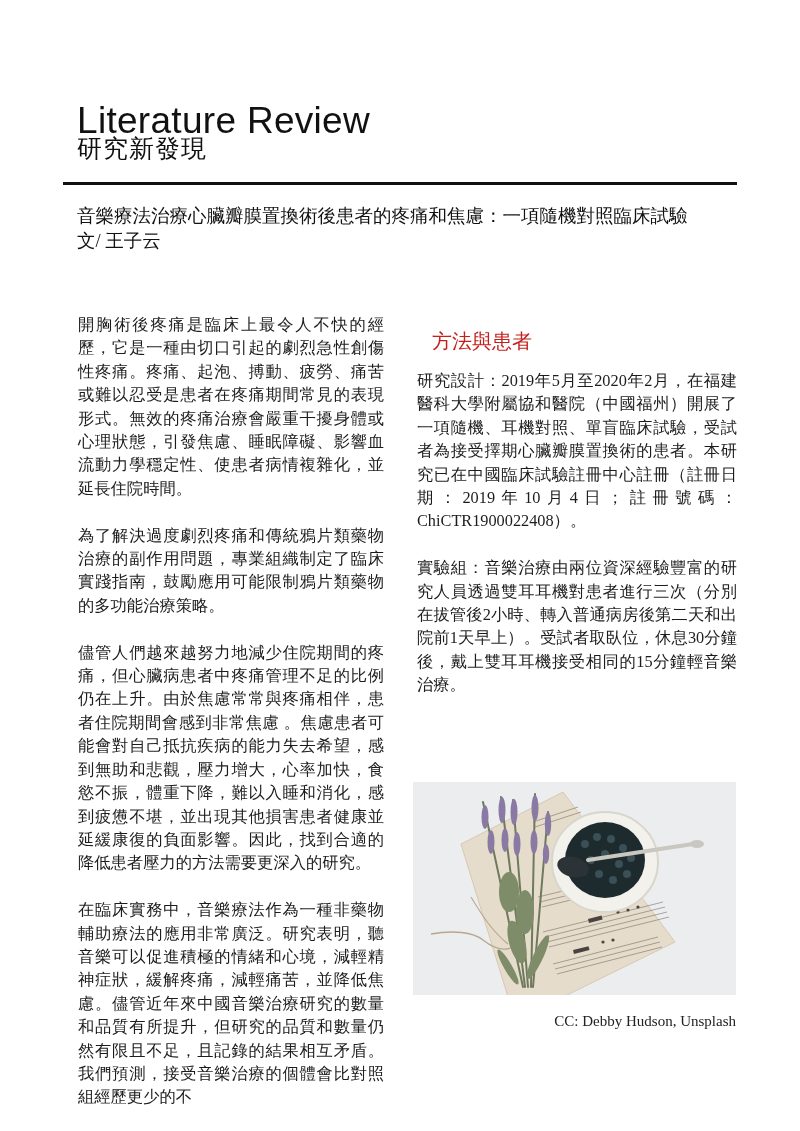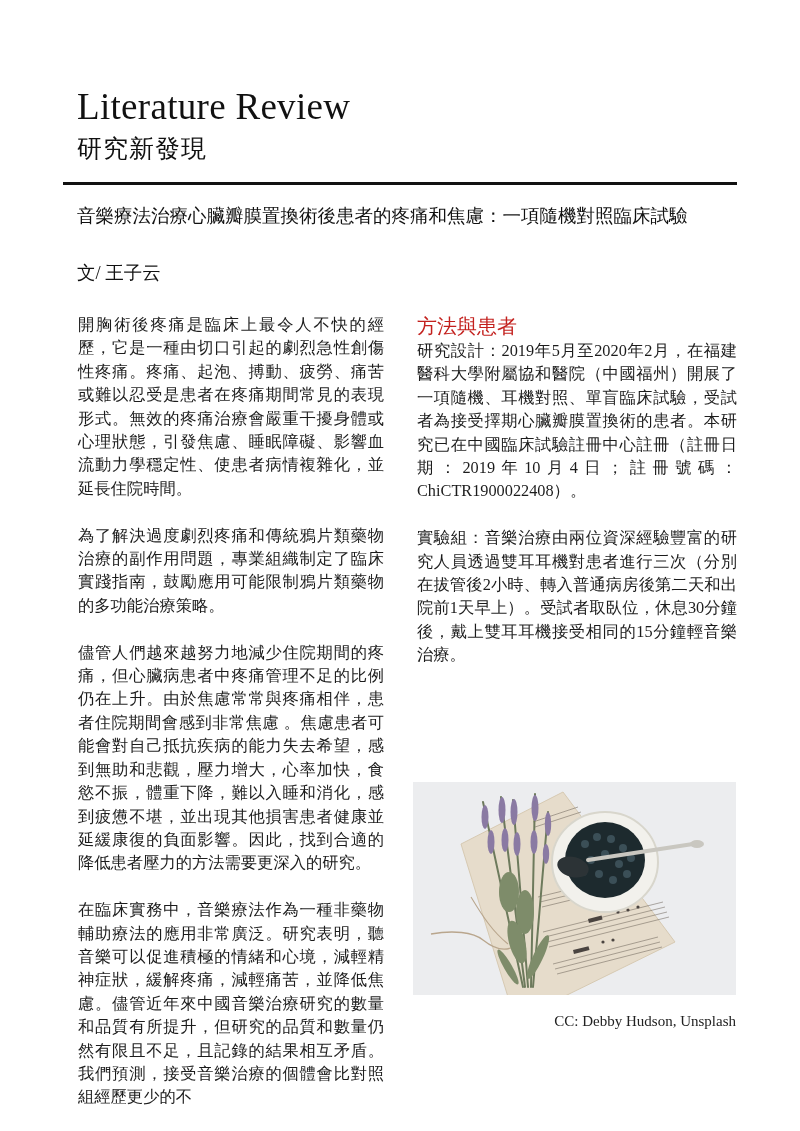--- a/index.html
+++ b/index.html
@@ -1,53 +1,53 @@
 <!DOCTYPE html>
 <html><head>
 <meta charset="utf-8">
 <style>
   html, body { margin: 0; padding: 0; background: #ffffff; }
   body { width: 800px; height: 1131px; position: relative; overflow: hidden; color: #1a1a1a; }
 
   .header-title {
-    position: absolute; left: 77px; top: 85px;
-    font-family: Liberation Serif, serif;
+    position: absolute; left: 77px; top: 99px;
+    font-family: Liberation Sans, sans-serif;
     font-size: 37px; letter-spacing: 0.3px; color: #111; line-height: 44px; margin: 0; font-weight: normal;
   }
   .header-subtitle {
     position: absolute; left: 77px; top: 133px;
     font-family: "Liberation Serif", "DejaVu Serif", serif;
     font-size: 25px; color: #111; line-height: 32px; margin: 0; font-weight: normal; letter-spacing: 1px;
   }
   .rule {
     position: absolute; left: 63px; top: 182px; width: 674px; height: 3px; background: #111;
   }
   .article-title {
     position: absolute; left: 77px; top: 204px; width: 680px;
     font-family: "Liberation Serif", "DejaVu Serif", serif;
     font-size: 18.5px; line-height: 24px; color: #111; margin: 0; font-weight: normal; white-space: nowrap;
   }
   .byline {
     position: absolute; left: 77px; top: 229px;
     font-family: "Liberation Serif", "DejaVu Serif", serif;
-    font-size: 18.5px; line-height: 24px; color: #111; margin-top: 32px;
+    font-size: 18.5px; line-height: 24px; color: #111;
   }
 
   .col {
     position: absolute;
     font-family: "Liberation Serif", "DejaVu Serif", serif;
     font-size: 16.3px; line-height: 23.4px; color: #1c1c1c; text-align: justify;
   }
   .col-left { left: 78px; top: 313px; width: 306px; }
   .col-right { left: 417px; top: 313px; width: 320px; }
   .col p { margin: 0 0 23.4px 0; }
   .col p.tight { margin-bottom: 0; }
 
   .section-heading {
-    color: #c3201d; font-size: 20px; line-height: 26px; margin: 0; font-weight: normal;
+    color: #c3201d; font-size: 20px; line-height: 26px; margin: 15px; font-weight: normal;
   }
 
   .photo {
     position: absolute; left: 413px; top: 782px; width: 323px; height: 213px;
     background: #eeeef0; overflow: hidden;
   }
   .photo svg { display: block; }
   .caption {
     position: absolute; left: 413px; top: 1013px; width: 323px; text-align: right;
     font-family: "Liberation Serif", "DejaVu Serif", serif; font-size: 15px; color: #222;

